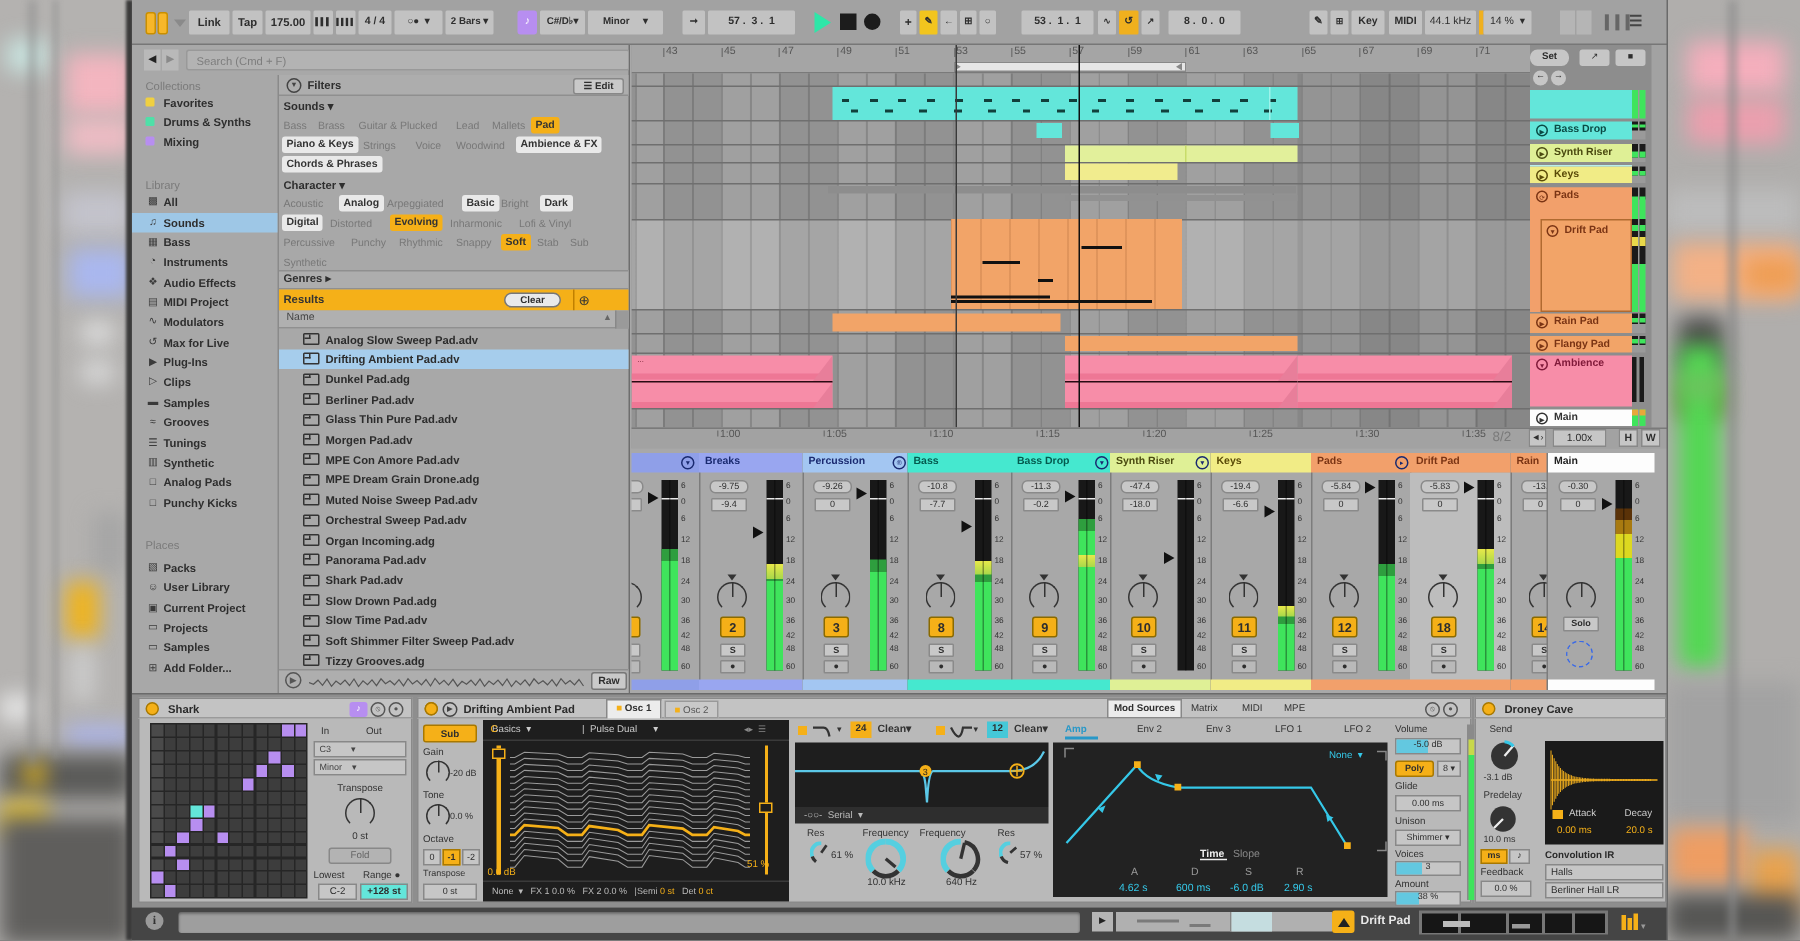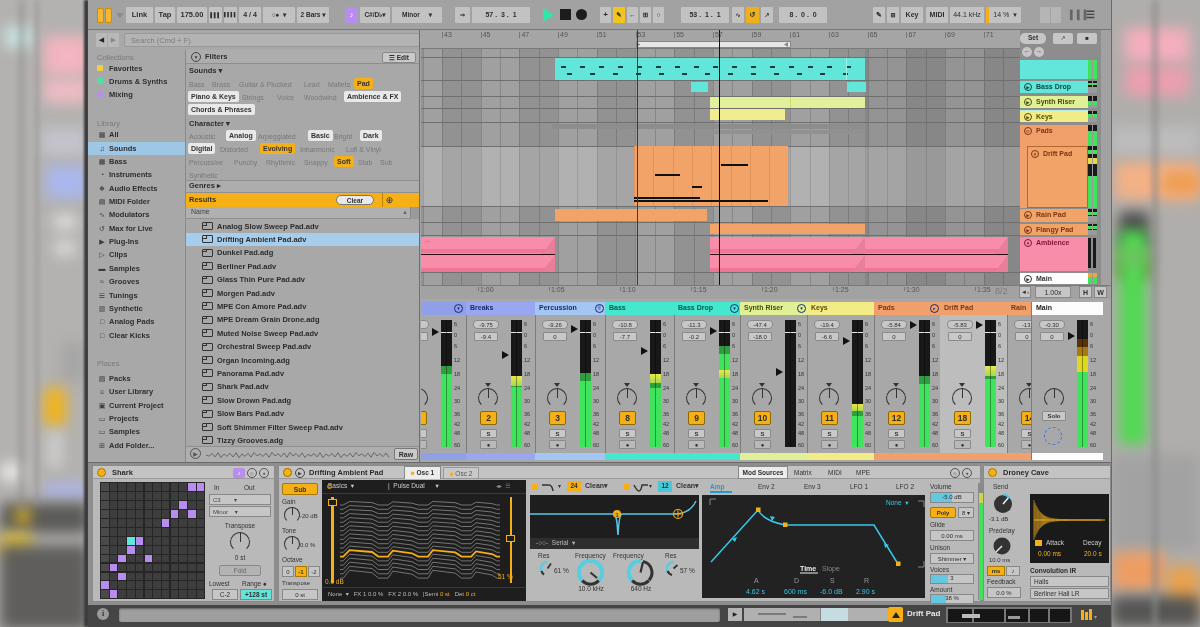--- a/index.html
+++ b/index.html
@@ -113,21 +113,21 @@
 <div style="left:9px;top:105.0px;width:10px;height:13px;font-size:7px;color:#3a3a3a;line-height:13px;text-align:center;">▦</div>
 <div style="left:21px;top:105.0px;width:76px;height:13px;font-size:7.5px;font-weight:bold;color:#2e2e2e;line-height:13px;white-space:nowrap;">Bass</div>
 <div style="left:0px;top:118.3px;width:97px;height:13px;"></div>
 <div style="left:9px;top:118.3px;width:10px;height:13px;font-size:7px;color:#3a3a3a;line-height:13px;text-align:center;">◔</div>
 <div style="left:21px;top:118.3px;width:76px;height:13px;font-size:7.5px;font-weight:bold;color:#2e2e2e;line-height:13px;white-space:nowrap;">Instruments</div>
 <div style="left:0px;top:131.7px;width:97px;height:13px;"></div>
 <div style="left:9px;top:131.7px;width:10px;height:13px;font-size:7px;color:#3a3a3a;line-height:13px;text-align:center;">❖</div>
 <div style="left:21px;top:131.7px;width:76px;height:13px;font-size:7.5px;font-weight:bold;color:#2e2e2e;line-height:13px;white-space:nowrap;">Audio Effects</div>
 <div style="left:0px;top:145.0px;width:97px;height:13px;"></div>
 <div style="left:9px;top:145.0px;width:10px;height:13px;font-size:7px;color:#3a3a3a;line-height:13px;text-align:center;">▤</div>
-<div style="left:21px;top:145.0px;width:76px;height:13px;font-size:7.5px;font-weight:bold;color:#2e2e2e;line-height:13px;white-space:nowrap;">MIDI Folder</div>
+<div style="left:21px;top:145.0px;width:76px;height:13px;font-size:7.5px;font-weight:bold;color:#2e2e2e;line-height:13px;white-space:nowrap;">MIDI Project</div>
 <div style="left:0px;top:158.4px;width:97px;height:13px;"></div>
 <div style="left:9px;top:158.4px;width:10px;height:13px;font-size:7px;color:#3a3a3a;line-height:13px;text-align:center;">∿</div>
 <div style="left:21px;top:158.4px;width:76px;height:13px;font-size:7.5px;font-weight:bold;color:#2e2e2e;line-height:13px;white-space:nowrap;">Modulators</div>
 <div style="left:0px;top:171.7px;width:97px;height:13px;"></div>
 <div style="left:9px;top:171.7px;width:10px;height:13px;font-size:7px;color:#3a3a3a;line-height:13px;text-align:center;">↺</div>
 <div style="left:21px;top:171.7px;width:76px;height:13px;font-size:7.5px;font-weight:bold;color:#2e2e2e;line-height:13px;white-space:nowrap;">Max for Live</div>
 <div style="left:0px;top:185.1px;width:97px;height:13px;"></div>
 <div style="left:9px;top:185.1px;width:10px;height:13px;font-size:7px;color:#3a3a3a;line-height:13px;text-align:center;">▶</div>
 <div style="left:21px;top:185.1px;width:76px;height:13px;font-size:7.5px;font-weight:bold;color:#2e2e2e;line-height:13px;white-space:nowrap;">Plug-Ins</div>
 <div style="left:0px;top:198.4px;width:97px;height:13px;"></div>
@@ -143,21 +143,21 @@
 <div style="left:9px;top:238.5px;width:10px;height:13px;font-size:7px;color:#3a3a3a;line-height:13px;text-align:center;">☰</div>
 <div style="left:21px;top:238.5px;width:76px;height:13px;font-size:7.5px;font-weight:bold;color:#2e2e2e;line-height:13px;white-space:nowrap;">Tunings</div>
 <div style="left:0px;top:251.8px;width:97px;height:13px;"></div>
 <div style="left:9px;top:251.8px;width:10px;height:13px;font-size:7px;color:#3a3a3a;line-height:13px;text-align:center;">▥</div>
 <div style="left:21px;top:251.8px;width:76px;height:13px;font-size:7.5px;font-weight:bold;color:#2e2e2e;line-height:13px;white-space:nowrap;">Synthetic</div>
 <div style="left:0px;top:265.2px;width:97px;height:13px;"></div>
 <div style="left:9px;top:265.2px;width:10px;height:13px;font-size:7px;color:#3a3a3a;line-height:13px;text-align:center;">□</div>
 <div style="left:21px;top:265.2px;width:76px;height:13px;font-size:7.5px;font-weight:bold;color:#2e2e2e;line-height:13px;white-space:nowrap;">Analog Pads</div>
 <div style="left:0px;top:278.5px;width:97px;height:13px;"></div>
 <div style="left:9px;top:278.5px;width:10px;height:13px;font-size:7px;color:#3a3a3a;line-height:13px;text-align:center;">□</div>
-<div style="left:21px;top:278.5px;width:76px;height:13px;font-size:7.5px;font-weight:bold;color:#2e2e2e;line-height:13px;white-space:nowrap;">Clear Kicks</div>
+<div style="left:21px;top:278.5px;width:76px;height:13px;font-size:7.5px;font-weight:bold;color:#2e2e2e;line-height:13px;white-space:nowrap;">Punchy Kicks</div>
 <div style="left:9px;top:308px;width:88px;height:11px;font-size:7.5px;color:#7a7a7a;line-height:11px;">Places</div>
 <div style="left:0px;top:321.8px;width:97px;height:13px;"></div>
 <div style="left:9px;top:321.8px;width:10px;height:13px;font-size:7px;color:#3a3a3a;line-height:13px;text-align:center;">▧</div>
 <div style="left:21px;top:321.8px;width:76px;height:13px;font-size:7.5px;font-weight:bold;color:#2e2e2e;line-height:13px;white-space:nowrap;">Packs</div>
 <div style="left:0px;top:335.2px;width:97px;height:13px;"></div>
 <div style="left:9px;top:335.2px;width:10px;height:13px;font-size:7px;color:#3a3a3a;line-height:13px;text-align:center;">☺</div>
 <div style="left:21px;top:335.2px;width:76px;height:13px;font-size:7.5px;font-weight:bold;color:#2e2e2e;line-height:13px;white-space:nowrap;">User Library</div>
 <div style="left:0px;top:348.5px;width:97px;height:13px;"></div>
 <div style="left:9px;top:348.5px;width:10px;height:13px;font-size:7px;color:#3a3a3a;line-height:13px;text-align:center;">▣</div>
 <div style="left:21px;top:348.5px;width:76px;height:13px;font-size:7.5px;font-weight:bold;color:#2e2e2e;line-height:13px;white-space:nowrap;">Current Project</div>
@@ -257,21 +257,21 @@
 <div style="left:17px;top:320.3999999999999px;width:4px;height:2.5px;border-right:1px solid #333;border-bottom:1px solid #333;"></div>
 <div style="left:31px;top:317.8999999999999px;width:200px;height:11px;font-size:7.5px;font-weight:bold;color:#2c2c2c;line-height:11px;white-space:nowrap;">Panorama Pad.adv</div>
 <div style="left:16px;top:332.7999999999999px;width:11px;height:8px;border:1px solid #333;border-radius:1px;"></div>
 <div style="left:17px;top:333.7999999999999px;width:4px;height:2.5px;border-right:1px solid #333;border-bottom:1px solid #333;"></div>
 <div style="left:31px;top:331.2999999999999px;width:200px;height:11px;font-size:7.5px;font-weight:bold;color:#2c2c2c;line-height:11px;white-space:nowrap;">Shark Pad.adv</div>
 <div style="left:16px;top:346.1999999999999px;width:11px;height:8px;border:1px solid #333;border-radius:1px;"></div>
 <div style="left:17px;top:347.1999999999999px;width:4px;height:2.5px;border-right:1px solid #333;border-bottom:1px solid #333;"></div>
 <div style="left:31px;top:344.6999999999999px;width:200px;height:11px;font-size:7.5px;font-weight:bold;color:#2c2c2c;line-height:11px;white-space:nowrap;">Slow Drown Pad.adg</div>
 <div style="left:16px;top:359.59999999999985px;width:11px;height:8px;border:1px solid #333;border-radius:1px;"></div>
 <div style="left:17px;top:360.59999999999985px;width:4px;height:2.5px;border-right:1px solid #333;border-bottom:1px solid #333;"></div>
-<div style="left:31px;top:358.09999999999985px;width:200px;height:11px;font-size:7.5px;font-weight:bold;color:#2c2c2c;line-height:11px;white-space:nowrap;">Slow Bars Pad.adv</div>
+<div style="left:31px;top:358.09999999999985px;width:200px;height:11px;font-size:7.5px;font-weight:bold;color:#2c2c2c;line-height:11px;white-space:nowrap;">Slow Time Pad.adv</div>
 <div style="left:16px;top:372.99999999999983px;width:11px;height:8px;border:1px solid #333;border-radius:1px;"></div>
 <div style="left:17px;top:373.99999999999983px;width:4px;height:2.5px;border-right:1px solid #333;border-bottom:1px solid #333;"></div>
 <div style="left:31px;top:371.49999999999983px;width:200px;height:11px;font-size:7.5px;font-weight:bold;color:#2c2c2c;line-height:11px;white-space:nowrap;">Soft Shimmer Filter Sweep Pad.adv</div>
 <div style="left:16px;top:386.3999999999998px;width:11px;height:8px;border:1px solid #333;border-radius:1px;"></div>
 <div style="left:17px;top:387.3999999999998px;width:4px;height:2.5px;border-right:1px solid #333;border-bottom:1px solid #333;"></div>
 <div style="left:31px;top:384.8999999999998px;width:200px;height:11px;font-size:7.5px;font-weight:bold;color:#2c2c2c;line-height:11px;white-space:nowrap;">Tizzy Grooves.adg</div>
 <div style="left:0px;top:396px;width:234px;height:16px;background:#aeaeae;border-top:1px solid #8f8f8f;"></div>
 <div style="left:4px;top:398px;width:11px;height:11px;border:1px solid #555;border-radius:50%;font-size:6px;text-align:center;line-height:10px;color:#555;">▶</div>
 <svg style="left:20px;top:399px;" width="185" height="12" viewBox="0 0 185 12">
           <path d="M0,6 L3,7.185882352941176 L6,4.4682352941176475 L9,7.877647058823529 L12,3.776470588235294 L15,8.569411764705881 L18,5.044705882352941 L21,7.301176470588235 L24,4.352941176470589 L27,7.9929411764705875 L30,3.6611764705882357 L33,8.68470588235294 L36,4.929411764705883 L39,7.416470588235294 L42,4.23764705882353 L45,8.108235294117646 L48,3.5458823529411765 L51,6.84 L54,4.814117647058824 L57,7.5317647058823525 L60,4.122352941176471 L63,8.223529411764705 L66,3.430588235294118 L69,6.955294117647059 L72,4.698823529411765 L75,7.647058823529411 L78,4.0070588235294125 L81,8.338823529411764 L84,3.3152941176470594 L87,7.070588235294117 L90,4.583529411764706 L93,7.76235294117647 L96,3.8917647058823532 L99,8.454117647058823 L102,5.16 L105,7.185882352941176 L108,4.4682352941176475 L111,7.877647058823529 L114,3.776470588235294 L117,8.569411764705881 L120,5.044705882352941 L123,7.301176470588235 L126,4.352941176470589 L129,7.9929411764705875 L132,3.6611764705882357 L135,8.68470588235294 L138,4.929411764705883 L141,7.416470588235294 L144,4.23764705882353 L147,8.108235294117646 L150,3.5458823529411765 L153,6.84 L156,4.814117647058824 L159,7.5317647058823525 L162,4.122352941176471 L165,8.223529411764705 L168,3.430588235294118 L171,6.955294117647059 L174,4.698823529411765 L177,7.647058823529411 L180,4.0070588235294125 L183,8.338823529411764" stroke="#555" fill="none" stroke-width="0.8"></path>

